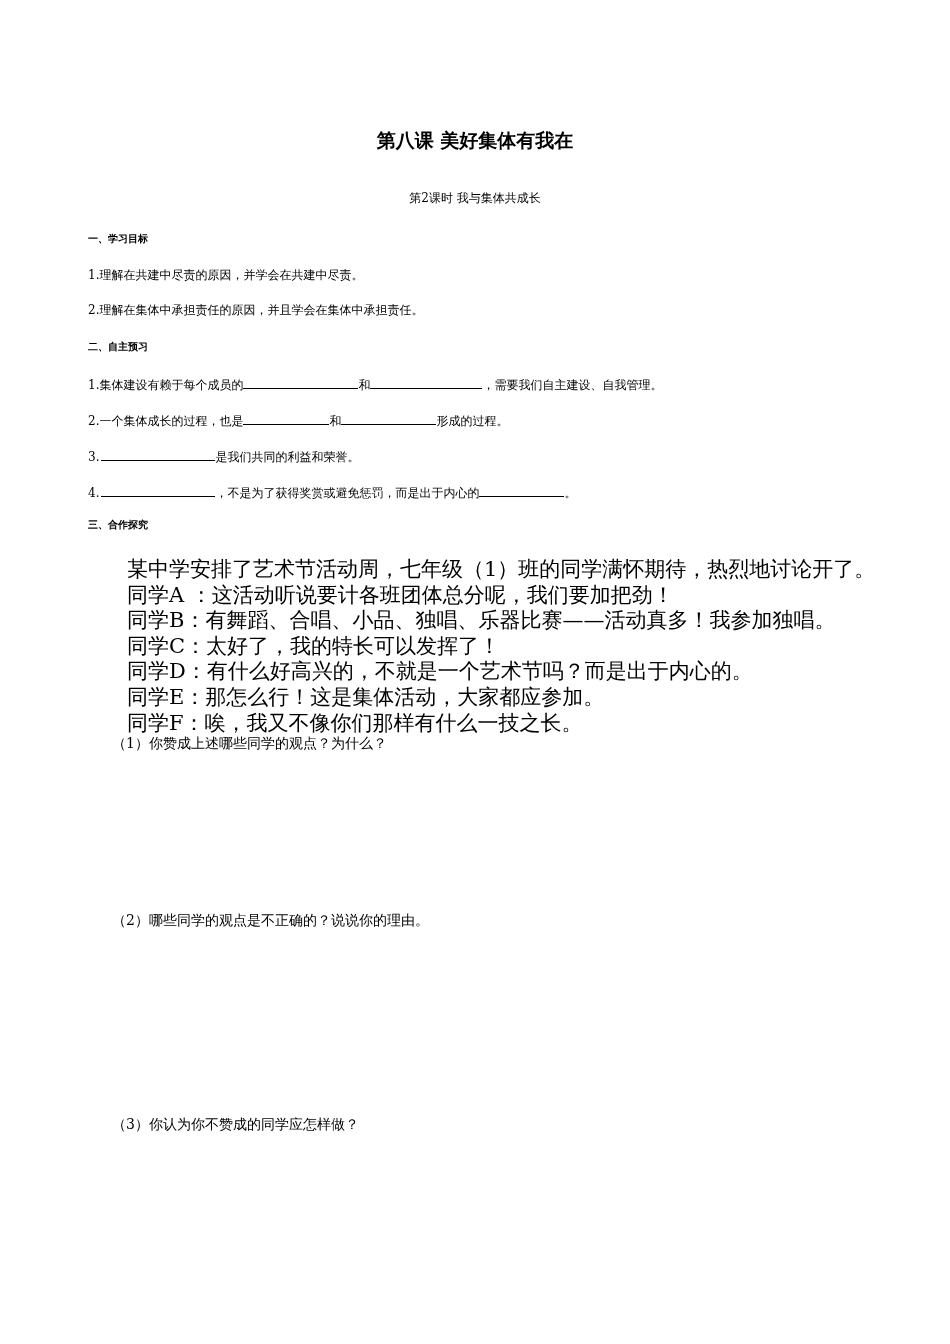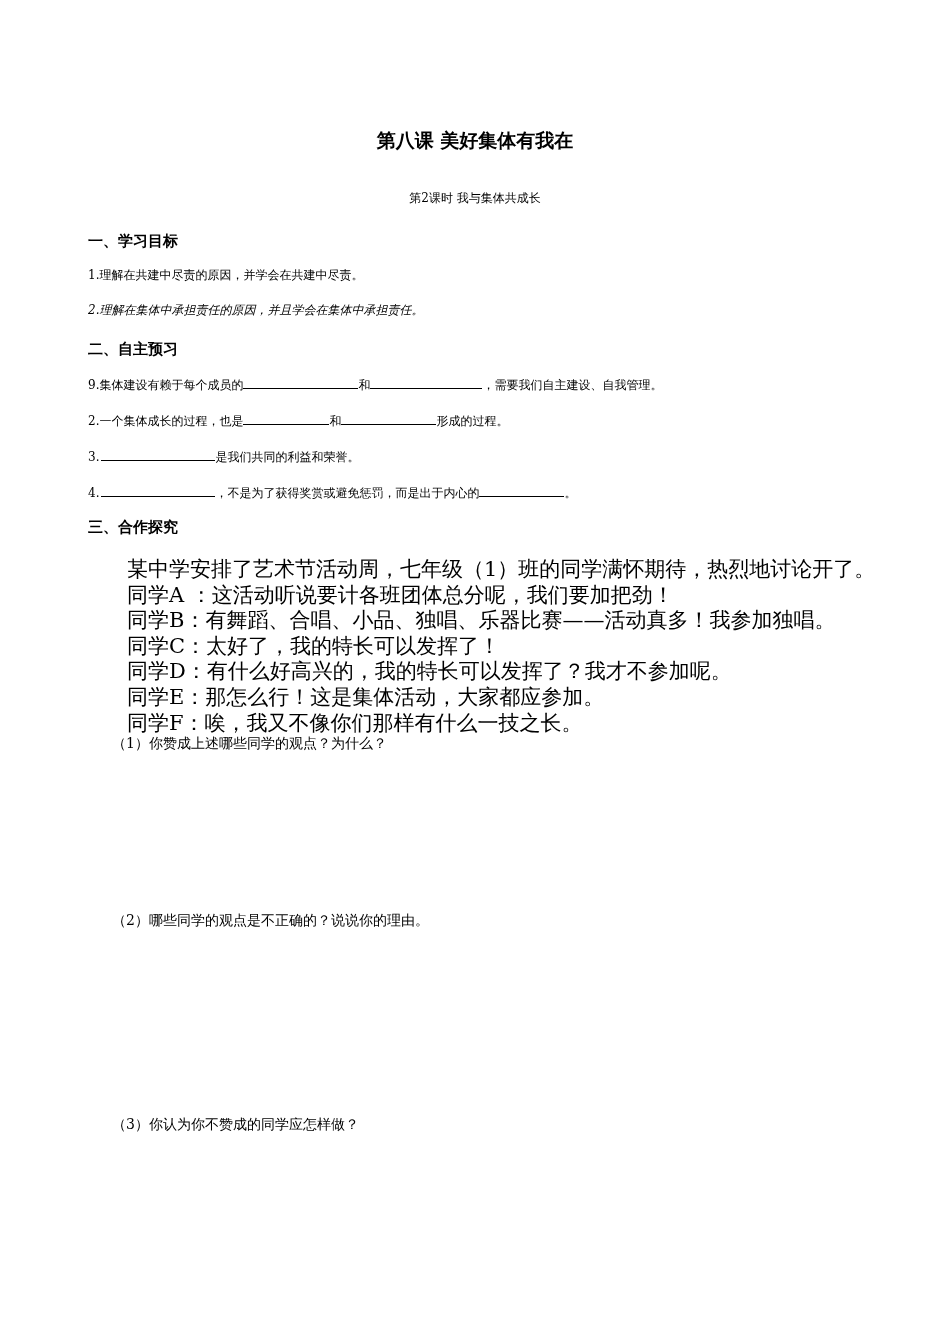--- a/index.html
+++ b/index.html
@@ -5,63 +5,63 @@
   html, body { margin: 0; padding: 0; background: #ffffff; }
   body {
     width: 950px; height: 1344px; position: relative; overflow: hidden;
     font-family: "DejaVu Serif", "Liberation Serif", serif;
     color: #000000;
   }
   .page { position: absolute; left: 0; top: 0; width: 950px; height: 1005px; }
   .abs { position: absolute; white-space: nowrap; }
   .title { left: 0; width: 950px; text-align: center; top: 128px; font-size: 19px; font-weight: bold; font-family: "DejaVu Sans", "Liberation Sans", sans-serif; }
   .subtitle { left: 0; width: 950px; text-align: center; top: 190px; font-size: 12px; }
-  .heading { left: 88px; font-size: 15px; font-weight: bold; font-family: Liberation Mono, monospace; }
+  .heading { left: 88px; font-size: 10px; font-weight: bold; font-family: Liberation Mono, monospace; }
   .line { left: 88px; font-size: 12px; }
   .blank { display: inline-block; border-bottom: 1px solid #000; vertical-align: baseline; height: 14px; }
   .story { left: 127px; font-size: 21px; }
   .q { left: 112px; font-size: 14px; }
 </style>
 </head>
 <body>
 
 <div class="page">
 
   <div class="abs title">第八课 美好集体有我在</div>
   <div class="abs subtitle">第2课时 我与集体共成长</div>
 
   <div class="abs heading" style="top:232px;">一、学习目标</div>
   <div class="abs line" style="top:267px;">1.理解在共建中尽责的原因，并学会在共建中尽责。</div>
-  <div class="abs line" style="top:302px;font-style:italic;">2.理解在集体中承担责任的原因，并且学会在集体中承担责任。</div>
+  <div class="abs line" style="top:302px;">2.理解在集体中承担责任的原因，并且学会在集体中承担责任。</div>
 
   <div class="abs heading" style="top:340px;">二、自主预习</div>
 
   <div class="abs line" style="top:374px;">
-    <span>9.集体建设有赖于每个成员的</span><span class="blank" style="width:115px;"></span><span>和</span><span class="blank" style="width:112px;"></span><span>，需要我们自主建设、自我管理。</span>
+    <span>1.集体建设有赖于每个成员的</span><span class="blank" style="width:115px;"></span><span>和</span><span class="blank" style="width:112px;"></span><span>，需要我们自主建设、自我管理。</span>
   </div>
 
   <div class="abs line" style="top:410px;">
     <span>2.一个集体成长的过程，也是</span><span class="blank" style="width:86px;"></span><span>和</span><span class="blank" style="width:95px;"></span><span>形成的过程。</span>
   </div>
 
   <div class="abs line" style="top:446px;">
     <span>3.</span><span class="blank" style="width:114px; margin-left:2px;"></span><span>是我们共同的利益和荣誉。</span>
   </div>
 
   <div class="abs line" style="top:482px;">
     <span>4.</span><span class="blank" style="width:114px; margin-left:2px;"></span><span>，不是为了获得奖赏或避免惩罚，而是出于内心的</span><span class="blank" style="width:85px;"></span><span>。</span>
   </div>
 
   <div class="abs heading" style="top:518px;">三、合作探究</div>
 
   <div class="abs story" style="top:555px;">某中学安排了艺术节活动周，七年级（1）班的同学满怀期待，热烈地讨论开了。</div>
   <div class="abs story" style="top:581px;">同学A ：这活动听说要计各班团体总分呢，我们要加把劲！</div>
   <div class="abs story" style="top:606px;">同学B：有舞蹈、合唱、小品、独唱、乐器比赛——活动真多！我参加独唱。</div>
   <div class="abs story" style="top:632px;">同学C：太好了，我的特长可以发挥了！</div>
-  <div class="abs story" style="top:657px;">同学D：有什么好高兴的，我的特长可以发挥了？我才不参加呢。</div>
+  <div class="abs story" style="top:657px;">同学D：有什么好高兴的，不就是一个艺术节吗？而是出于内心的。</div>
   <div class="abs story" style="top:683px;">同学E：那怎么行！这是集体活动，大家都应参加。</div>
   <div class="abs story" style="top:709px;">同学F：唉，我又不像你们那样有什么一技之长。</div>
 
   <div class="abs q" style="top:735px;">（1）你赞成上述哪些同学的观点？为什么？</div>
   <div class="abs" style="left:112px; top:765px; width:760px; height:140px;"></div>
 
   <div class="abs q" style="top:912px;">（2）哪些同学的观点是不正确的？说说你的理由。</div>
   <div class="abs" style="left:112px; top:942px; width:760px; height:165px;"></div>
 
   <div class="abs q" style="top:1116px;">（3）你认为你不赞成的同学应怎样做？</div>

